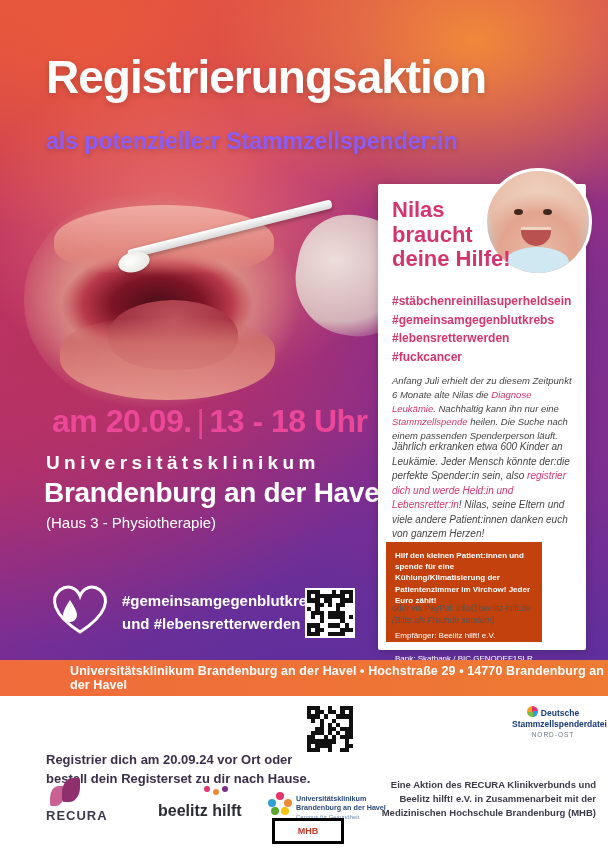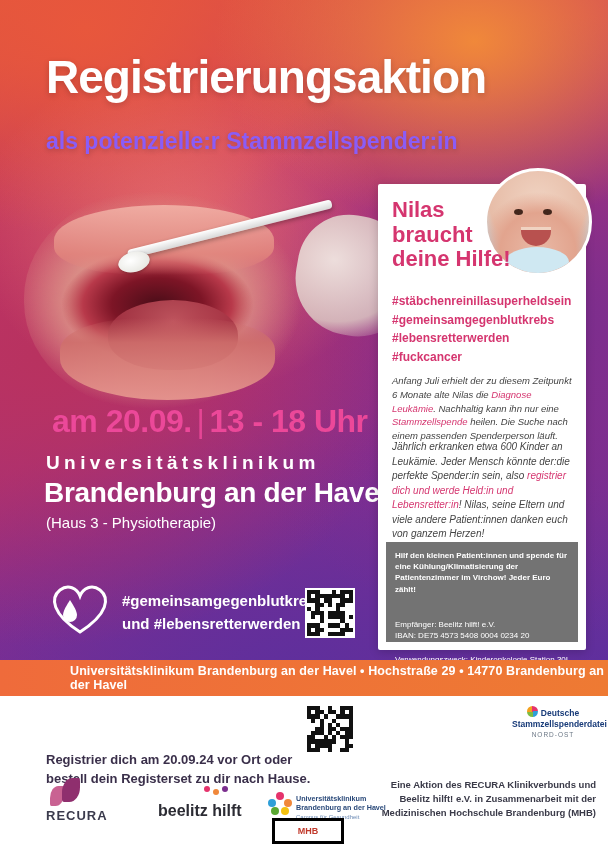--- a/index.html
+++ b/index.html
@@ -170,22 +170,22 @@
   .card-p1{
     position:absolute;left:14px;top:190px;width:182px;
     color:#444444;font-size:9.5px;line-height:1.45;font-style:italic;
   }
   .card-p2{
     position:absolute;left:14px;top:256px;width:182px;
     color:#444444;font-size:10px;line-height:1.45;font-style:italic;
   }
   .em{color:#d5356f;font-style:italic;}
   .donate{
-    position:absolute;left:8px;top:358px;width:192px;height:100px;
-    background:#737373;
+    position:absolute;left:8px;top:358px;width:156px;height:100px;
+    background:#c2410c;
     padding:8px 9px;
     box-sizing:border-box;
     color:#ffffff;
   }
   .donate .d-head{font-size:8px;font-weight:bold;line-height:1.4;}
   .donate .d-body{font-size:8px;line-height:1.45;margin-top:24px;}
   .card-paypal{
     position:absolute;left:14px;top:418px;width:186px;
     color:#555555;font-size:8.5px;line-height:1.45;
   }
@@ -473,20 +473,24 @@
     <div class="donate">
       <div class="d-head">Hilf den kleinen Patient:innen und spende für eine Kühlung/Klimatisierung der Patientenzimmer im Virchow! Jeder Euro zählt!</div>
       <div class="d-body">
         <div>Empfänger: Beelitz hilft! e.V.</div>
         <div>IBAN: DE75 4573 5408 0004 0234 20</div>
         <div>Bank: Skatbank / BIC GENODEF1SLR</div>
         <div>Verwendungszweck: Kinderonkologie Station 30I</div>
       </div>
     </div>
 
+    <div class="card-paypal">
+      <div>oder via PayPal: info@beelitz-hilft.de</div>
+      <div class="ital">(Bitte als Freunde senden!)</div>
+    </div>
   </div>
 
   <div class="orangebar">
     <span>Universitätsklinikum Brandenburg an der Havel  •  Hochstraße 29  •  14770 Brandenburg an der Havel</span>
   </div>
 
   <div class="bottom">
     <div class="reg-text">
       <div>Registrier dich am 20.09.24 vor Ort oder</div>
       <div>bestell dein Registerset zu dir nach Hause.</div>

